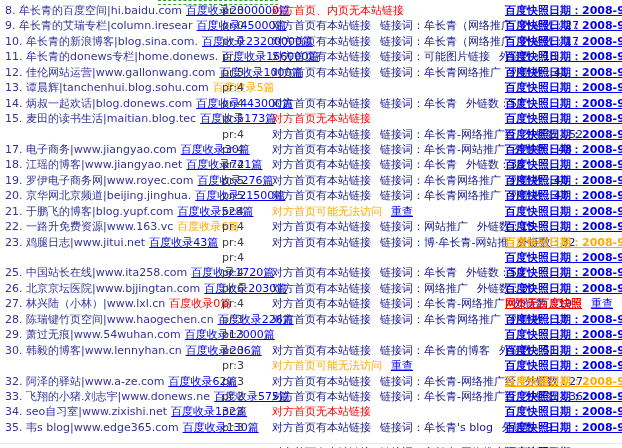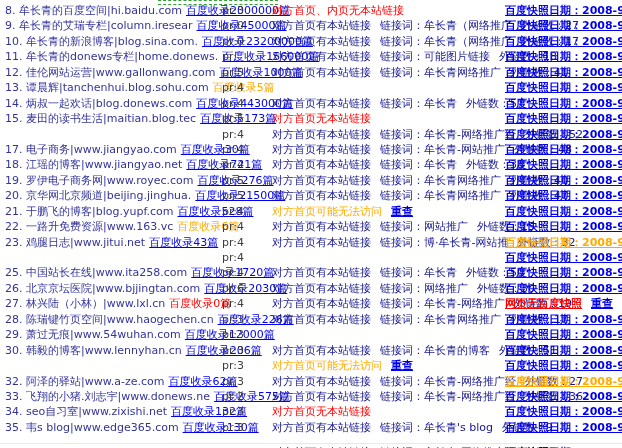--- a/index.html
+++ b/index.html
@@ -14,21 +14,21 @@
   .c-snap{left:505px;}
   .site{color:#333399;margin-right:4px;margin-top:20px;}
   a{cursor:pointer;}
   .count{}
   .s-link{color:#0000ee;text-decoration:underline;}
   .s-navy{color:#16168e;}
   .s-red{color:#ff0000;text-align:center;}
   .s-orange{color:#ffaa00;text-align:center;}
   .s-navylink{color:#16168e;text-decoration:underline;}
   .s-redlink{color:#ff0000;text-decoration:underline;font-weight:bold;}
-  .s-boldlink{color:#0000ee;text-decoration:underline;font-weight:bold;}
+  .s-boldlink{color:#0000ee;text-decoration:underline;font-weight:normal;}
   .s-snaplink{color:#0000ee;text-decoration:underline;font-weight:bold;}
   .s-snaporange{color:#ffaa00;text-decoration:underline;font-weight:bold;}
   .s-countorange{color:#ffaa00;}
   .s-countred{color:#ff0000;}
   .seg{margin-right:9px;}
   .row.partial{margin-top:7.5px;border-top:1px solid #e9e9e9;height:5px;overflow:hidden;}
   .row.partial .cell{top:1px;}
   .green-dashes{position:absolute;left:158px;top:0;width:120px;height:3px;
     border-top:1px dashed #33a033;border-bottom:1px dashed #33a033;}
 </style>

